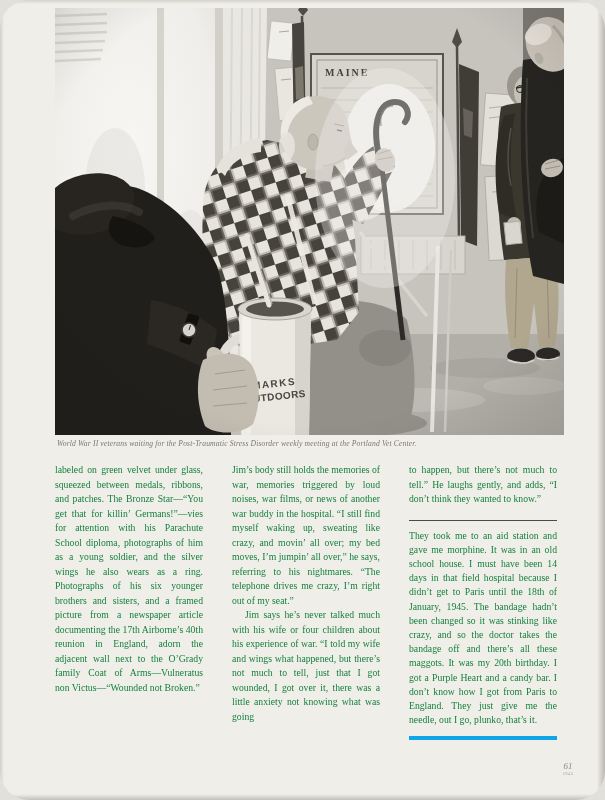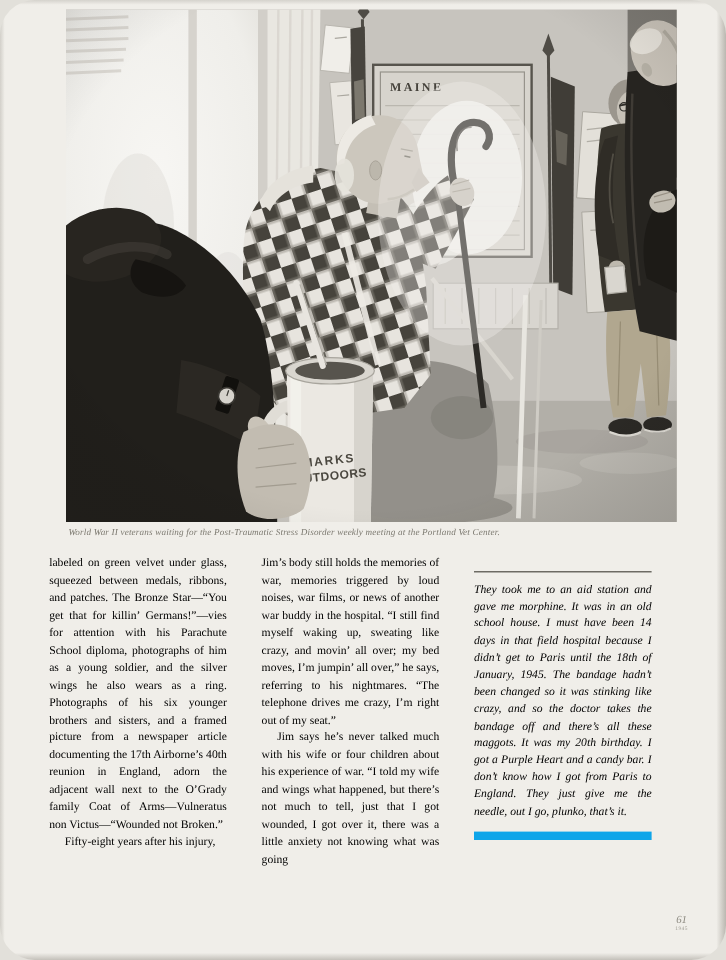--- a/index.html
+++ b/index.html
@@ -30,34 +30,33 @@
   }
   .photo svg { display:block; }
 
   .caption {
     position:absolute; left:57px; top:439px; width:502px;
     font-style:italic; font-size:7.6px; letter-spacing:.15px;
     color:#7b786f;
   }
 
   .columns {
-    position:absolute; left:41px; top:463px; width:502px;
+    position:absolute; left:55px; top:463px; width:502px;
     display:flex; gap:29px;
-    color:#000000;
+    color:#15803d;
   }
   .col { width:160px; font-size:9.7px; line-height:14.5px; text-align:justify; }
   .col p { margin:0; }
   .col p + p { text-indent:13px; }
 
   .pullquote {
     margin-top:13px;
     border-top:1px solid #4e4b44;
-    border-bottom:7px solid #0ea5e9;
+    border-bottom:4px solid #0ea5e9;
     padding:8px 0 9px 0;
-    font-style:italic;
     line-height:14.2px;
   }
 
   .folio { position:absolute; left:548px; top:761px; width:40px; text-align:center; }
   .folio .num { font-style:italic; font-size:9px; color:#8d8a81; line-height:10px; }
   .folio .sub { font-size:4.5px; letter-spacing:.4px; color:#a09d94; line-height:6px; }
 </style>
 </head>
 <body>
 
@@ -295,27 +294,27 @@
       <ellipse cx="330" cy="170" rx="70" ry="110" fill="#f3f2ee" opacity=".35"></ellipse>
       <rect width="509" height="427" fill="url(#vign)"></rect>
     </svg>
   </figure>
 
   <div class="caption">World War II veterans waiting for the Post-Traumatic Stress Disorder weekly meeting at the Portland Vet Center.</div>
 
   <div class="columns">
     <div class="col">
       <p>labeled on green velvet under glass, squeezed between medals, ribbons, and patches. The Bronze Star—“You get that for killin’ Germans!”—vies for attention with his Parachute School diploma, photographs of him as a young soldier, and the silver wings he also wears as a ring. Photographs of his six younger brothers and sisters, and a framed picture from a newspaper article documenting the 17th Airborne’s 40th reunion in England, adorn the adjacent wall next to the O’Grady family Coat of Arms—Vulneratus non Victus—“Wounded not Broken.”</p>
-      <p>Fifty-eight years after his injury,</p>
     </div>
     <div class="col">
       <p>Jim’s body still holds the memories of war, memories triggered by loud noises, war films, or news of another war buddy in the hospital. “I still find myself waking up, sweating like crazy, and movin’ all over; my bed moves, I’m jumpin’ all over,” he says, referring to his nightmares. “The telephone drives me crazy, I’m right out of my seat.”</p>
       <p>Jim says he’s never talked much with his wife or four children about his experience of war. “I told my wife and wings what happened, but there’s not much to tell, just that I got wounded, I got over it, there was a little anxiety not knowing what was going</p>
     </div>
     <div class="col">
+      <p>to happen, but there’s not much to tell.” He laughs gently, and adds, “I don’t think they wanted to know.”</p>
       <div class="pullquote">They took me to an aid station and gave me morphine. It was in an old school house. I must have been 14 days in that field hospital because I didn’t get to Paris until the 18th of January, 1945. The bandage hadn’t been changed so it was stinking like crazy, and so the doctor takes the bandage off and there’s all these maggots. It was my 20th birthday. I got a Purple Heart and a candy bar. I don’t know how I got from Paris to England. They just give me the needle, out I go, plunko, that’s it.</div>
     </div>
   </div>
 
   <div class="folio">
     <div class="num">61</div>
     <div class="sub">1945</div>
   </div>
 
   <div class="edge edge-right"></div>

